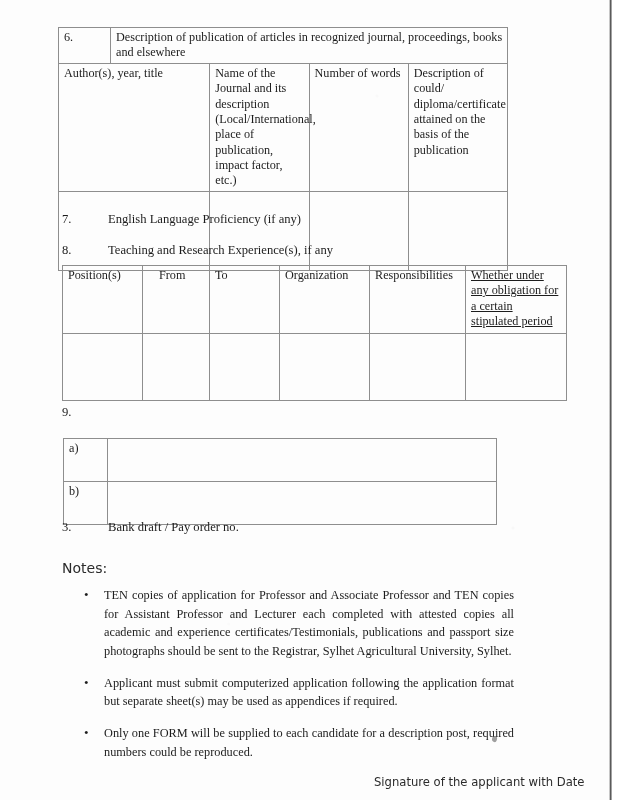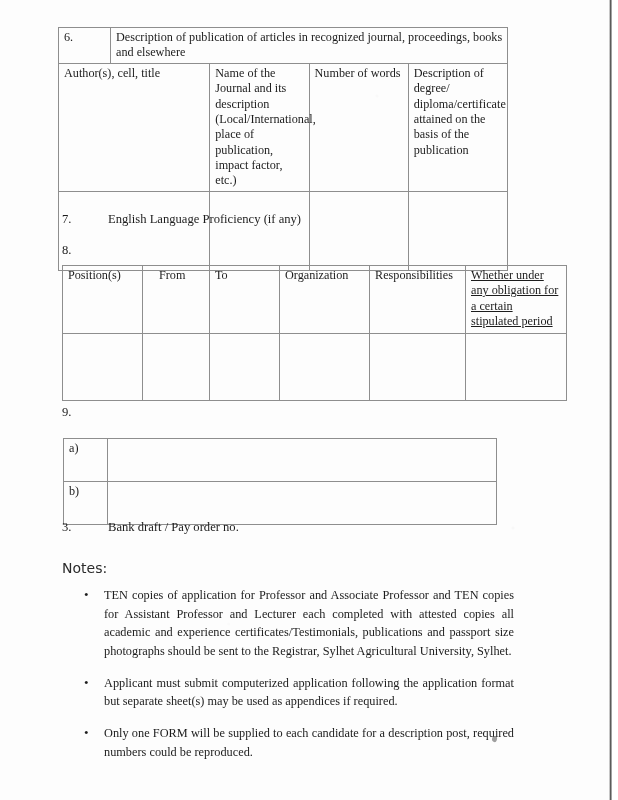--- a/index.html
+++ b/index.html
@@ -196,41 +196,42 @@
 
 <div class="content">
 
   <table class="grid tbl-pub">
     <tbody>
         <tr>
       <td class="num">6.</td>
       <td colspan="4">Description of publication of articles in recognized journal,  proceedings, books and elsewhere</td>
     </tr>
     <tr>
-      <td class="c1" colspan="2">Author(s), cell, title</td>
+      <td class="c1" colspan="2">Author(s), year, title</td>
       <td class="c2">Name of the Journal and its description (Local/International, place of publication, impact factor, etc.)</td>
       <td class="c3">Number of words</td>
-      <td class="c4">Description of degree/ diploma/certificate attained on the basis of the publication</td>
+      <td class="c4">Description of could/ diploma/certificate attained on the basis of the publication</td>
     </tr>
     <tr>
       <td class="blank-row" colspan="2"></td>
       <td class="blank-row"></td>
       <td class="blank-row"></td>
       <td class="blank-row"></td>
     </tr>
   </tbody>
     </table>
 
   <div class="numline line7">
     <span class="n">7.</span>
     <span class="txt">English Language Proficiency (if any)</span>
   </div>
 
   <div class="numline line8">
     <span class="n">8.</span>
+    <span class="txt">Teaching and Research Experience(s), if any</span>
   </div>
 
   <table class="grid tbl-exp">
     <tbody>
         <tr class="head">
       <td class="e1">Position(s)</td>
       <td class="e2">From</td>
       <td class="e3">To</td>
       <td class="e4">Organization</td>
       <td class="e5">Responsibilities</td>
@@ -281,14 +282,15 @@
       <span class="note-text">Applicant must submit computerized application following the application format but separate sheet(s) may be used as appendices if required.</span>
     </div>
     <div class="note">
       <span class="bullet">•</span>
       <span class="note-text">Only one FORM will be supplied to each candidate for a description post, required numbers could be reproduced.</span>
     </div>
   </div>
 
   <div class="speck"></div>
 
+  <div class="signature">Signature of the applicant with Date</div>
 
 </div>
 
 </body></html>

